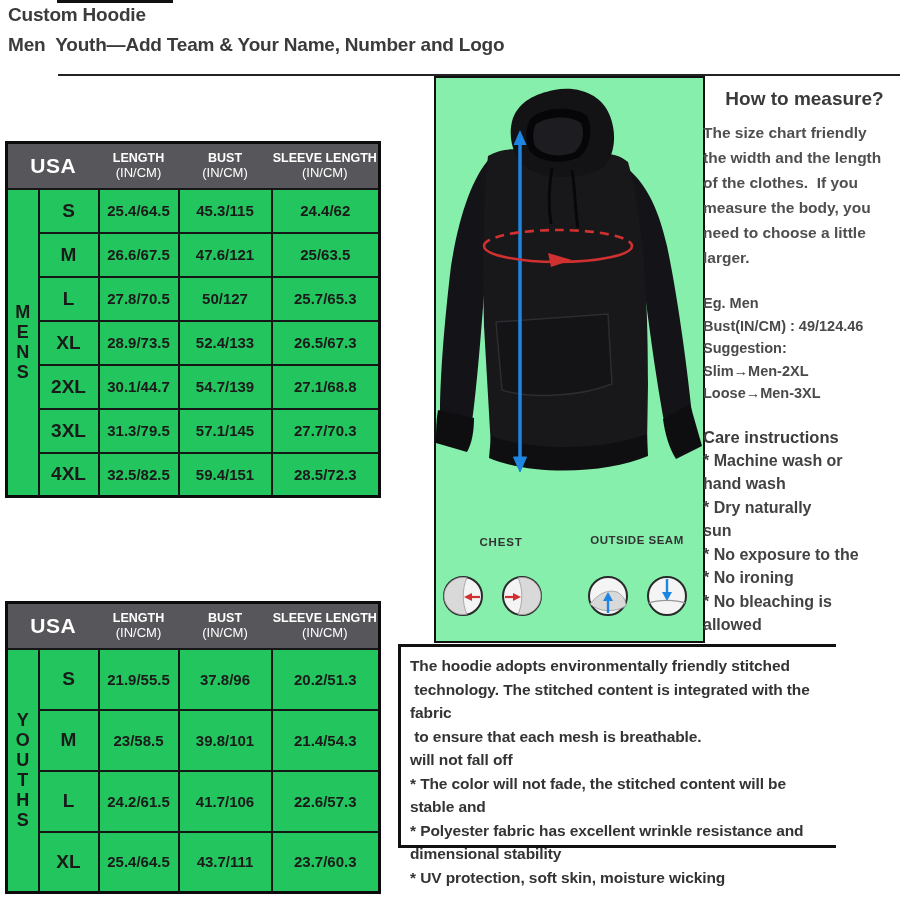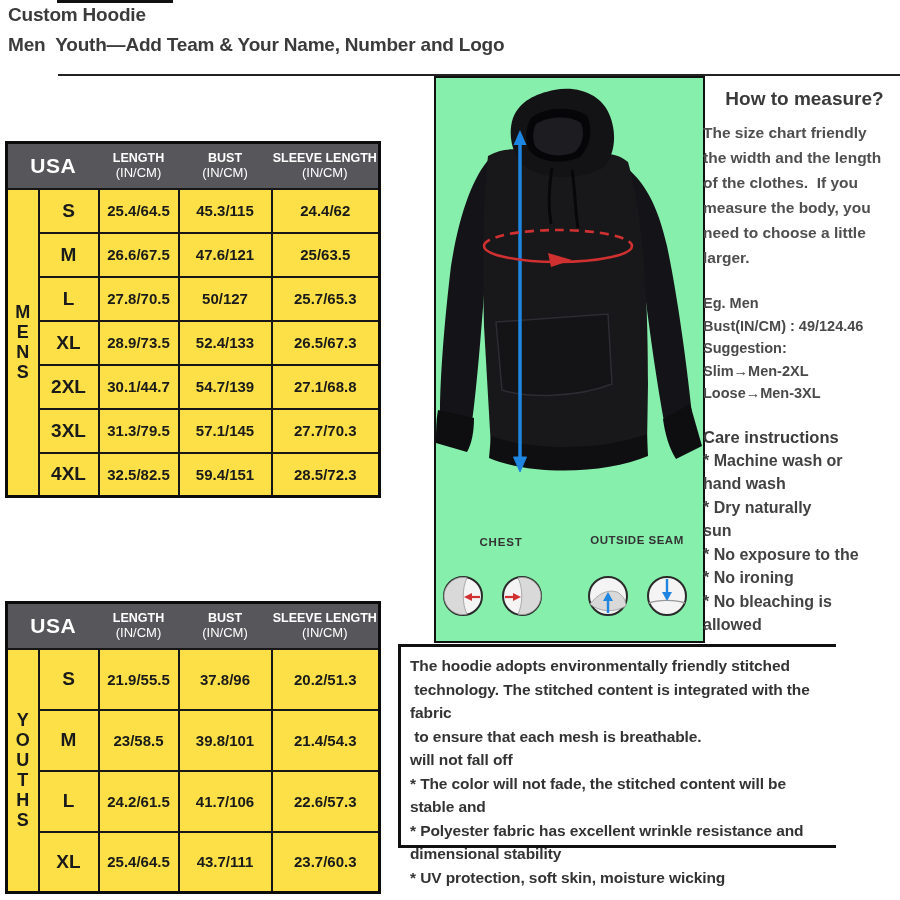--- a/index.html
+++ b/index.html
@@ -12,21 +12,21 @@
   *{margin:0;padding:0;box-sizing:border-box;}
   html,body{background:#fff;}
   body{font-family:"Liberation Sans","DejaVu Sans",sans-serif;}
   .page{position:relative;width:900px;height:900px;background:#fff;overflow:hidden;}
 
   .top-tick{position:absolute;left:57px;top:0;width:116px;height:3px;background:#111;}
   .title{position:absolute;left:8px;top:4px;font-size:19px;font-weight:bold;color:#3b3b3b;letter-spacing:-0.2px;}
   .subtitle{position:absolute;left:8px;top:34px;font-size:19px;font-weight:bold;color:#3b3b3b;white-space:pre-wrap;letter-spacing:-0.2px;}
   .top-rule{position:absolute;left:58px;top:74px;width:842px;height:2px;background:#222;}
 
-  table.size-table{position:absolute;left:5px;border-collapse:collapse;table-layout:fixed;width:373px;background:#fde047;border:3px solid #0c0c0c;}
+  table.size-table{position:absolute;left:5px;border-collapse:collapse;table-layout:fixed;width:373px;background:#22c55e;border:3px solid #0c0c0c;}
   table.mens{top:141px;}
   table.youths{top:601px;}
   .size-table th{background:var(--header-bg);color:#fff;border:0;vertical-align:middle;text-align:center;padding:2px 0;}
   .size-table th.usa{font-size:21px;font-weight:bold;letter-spacing:0.5px;}
   .size-table th .clabel{font-size:12.5px;font-weight:bold;line-height:15px;}
   .size-table th .unit{font-size:13px;font-weight:normal;line-height:14px;}
   .size-table thead tr{height:46px;}
   table.mens tbody tr{height:44px;}
   table.youths tbody tr{height:61px;}
   .size-table td{border:2px solid #161616;text-align:center;vertical-align:middle;color:var(--ink);font-weight:bold;font-size:15px;}

